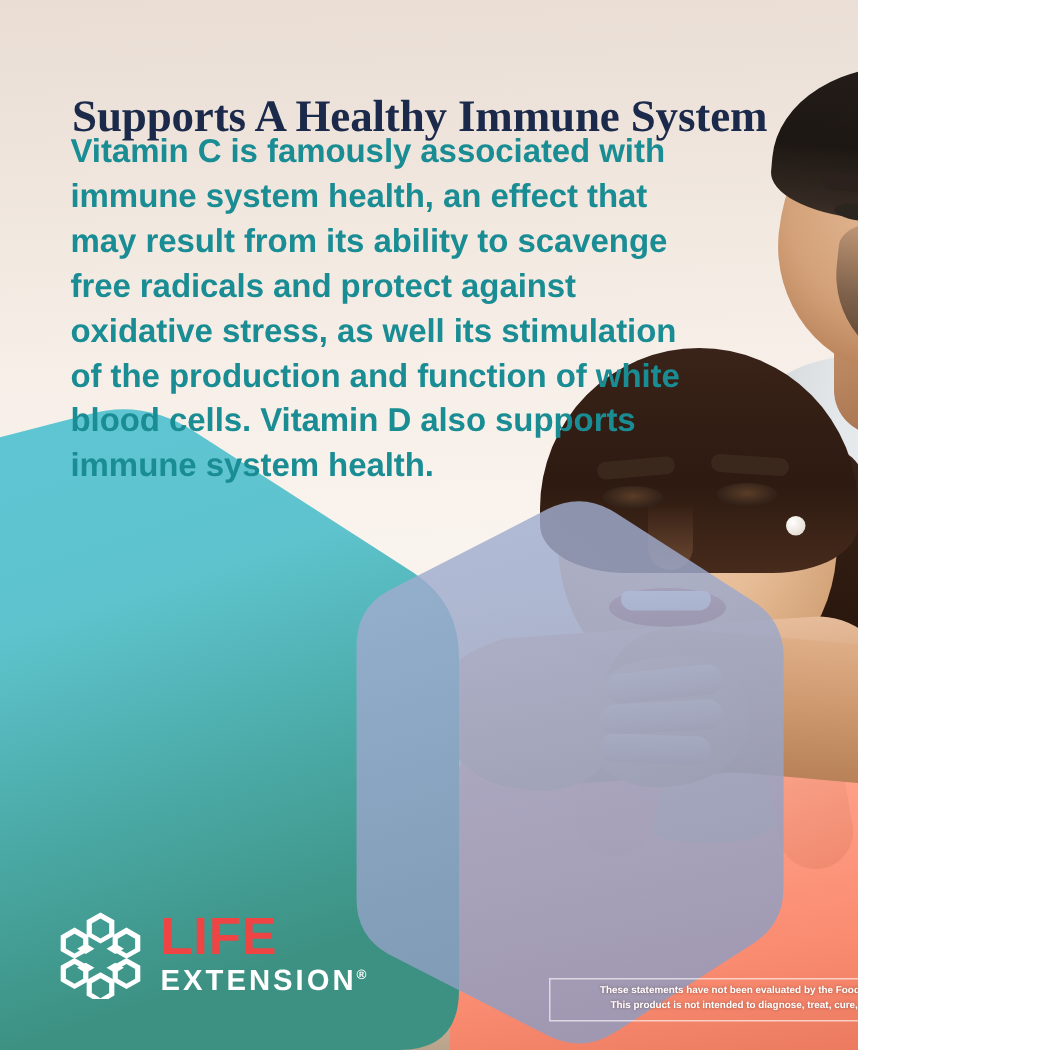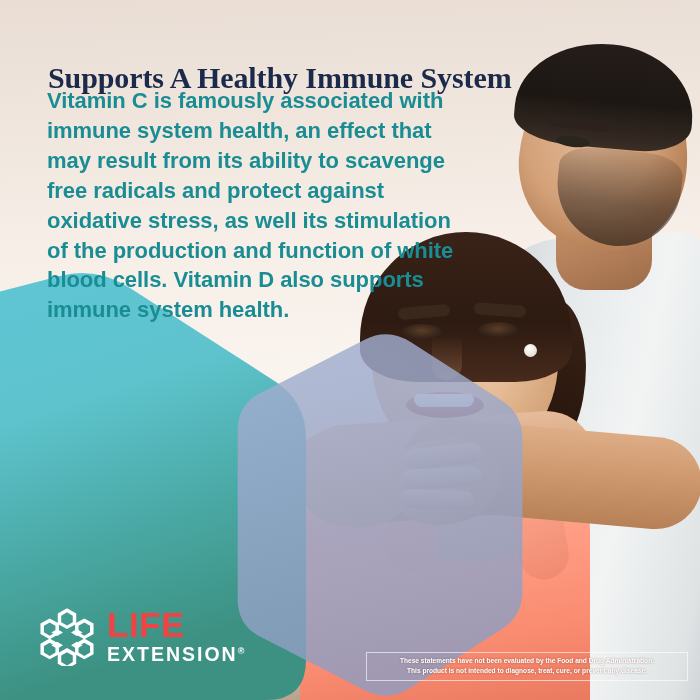--- a/index.html
+++ b/index.html
@@ -2,21 +2,21 @@
 <html><head>
 <meta charset="utf-8">
 <style>
   html,body{margin:0;padding:0;}
   body{
     width:700px;height:700px;overflow:hidden;
     font-family:"Liberation Sans", sans-serif;
     background:#ffffff;
   }
   #stage{
-    position:relative;width:700px;height:700px;overflow:hidden;
+    position:relative;width:572px;height:700px;overflow:hidden;
     background:#ffffff;
   }
 
   
   .photo-layer{position:absolute;inset:0;}
 
   
   .sky{
     position:absolute;inset:0;
     background:

